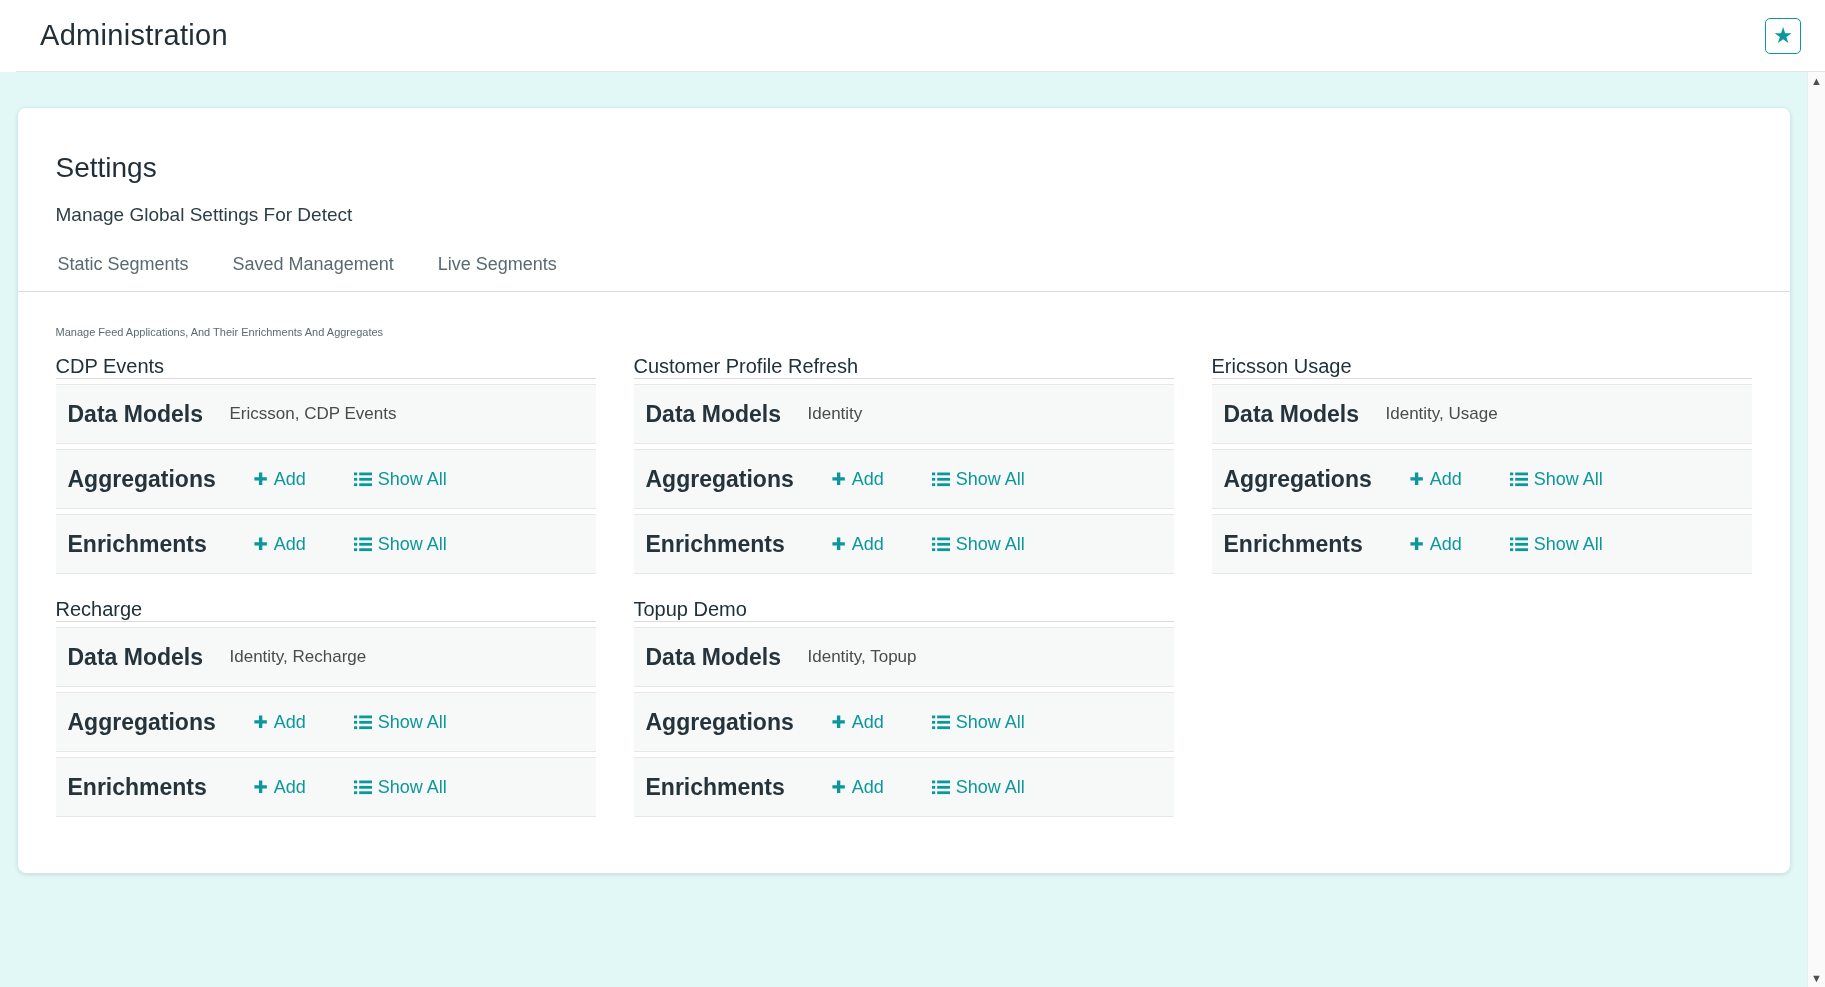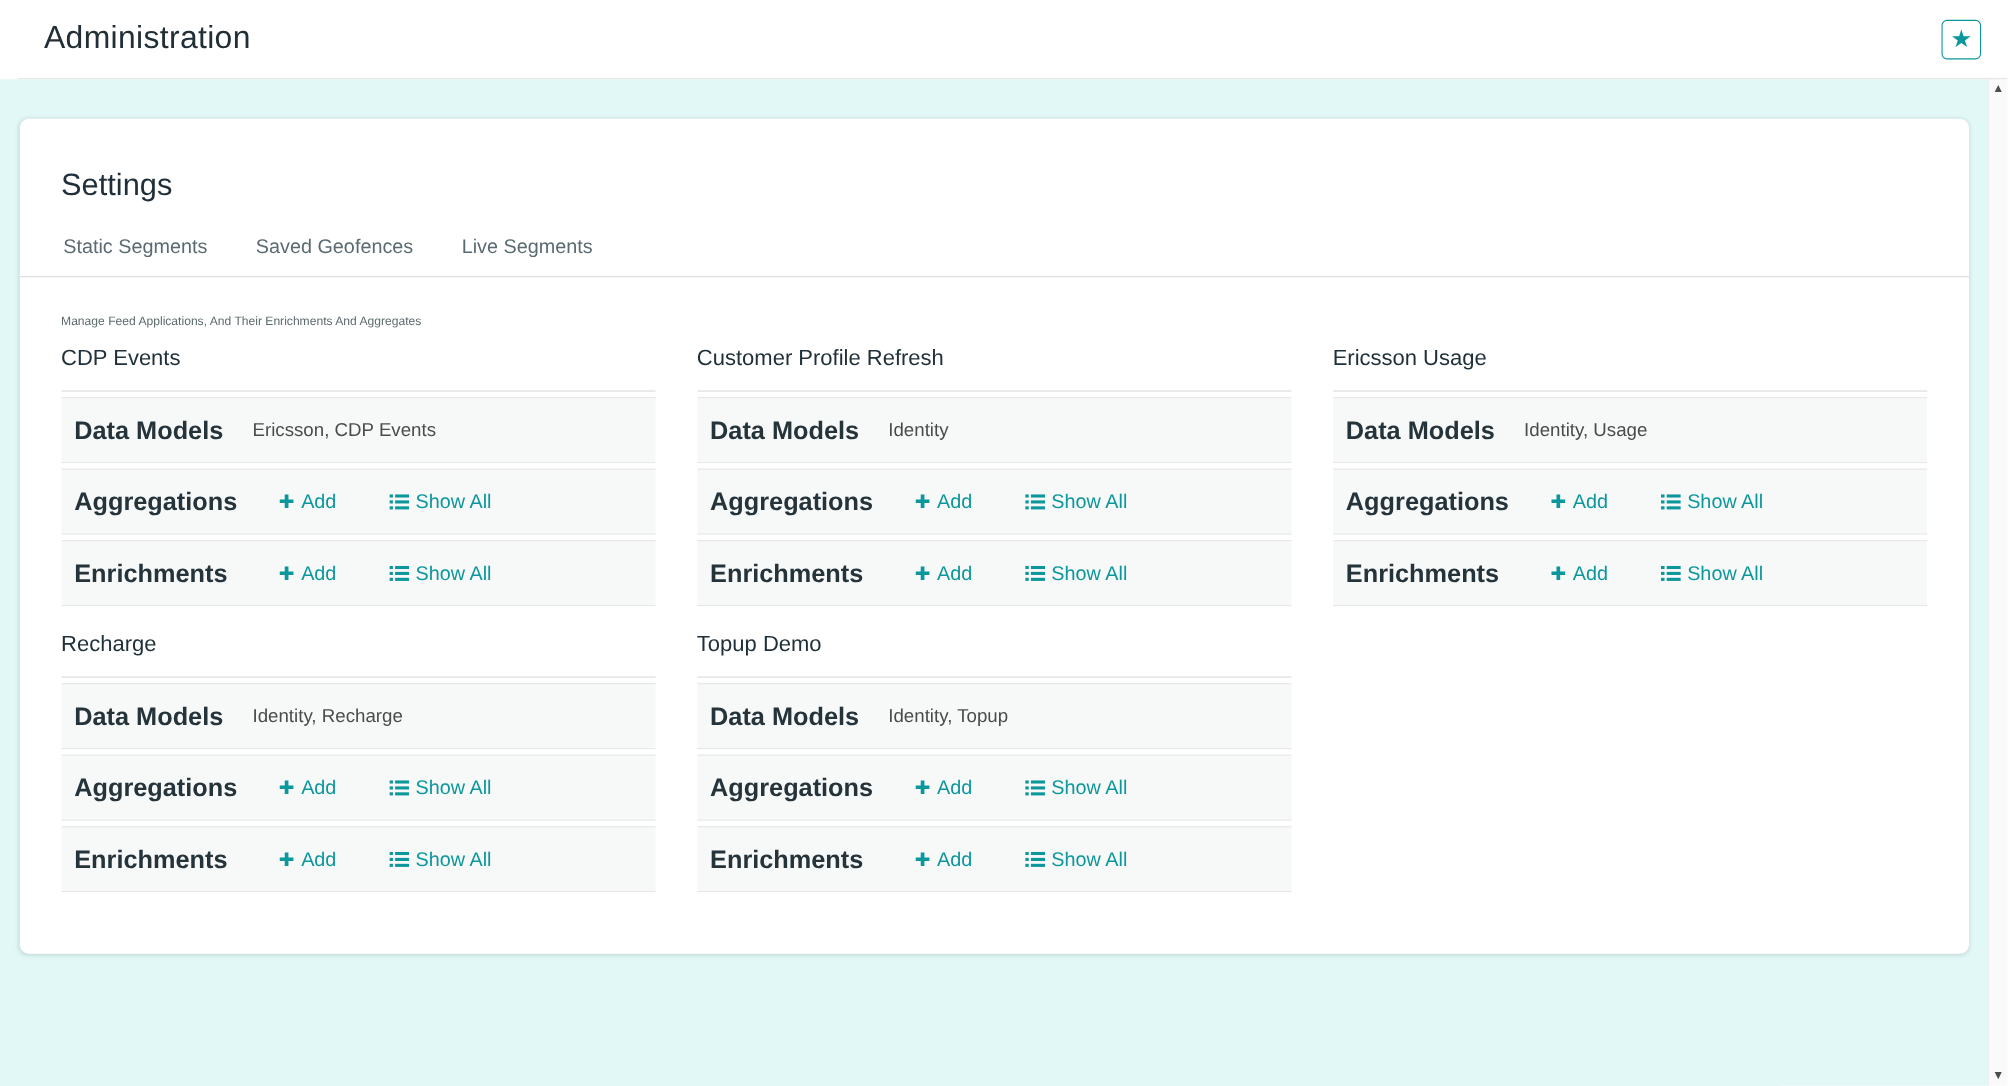--- a/index.html
+++ b/index.html
@@ -50,21 +50,21 @@
     background:none;border:none;border-bottom:3px solid transparent;
     font-family:inherit;font-size:18px;color:#5a6a70;padding:10px 22px 13px;
     cursor:pointer;
   }
   .tab.active{color:var(--accent);border-bottom-color:var(--accent);font-weight:500;}
   
   .tab-desc{font-size:11px;color:#5c6a6e;margin:34px 0 11px;}
   .feed-grid{display:grid;grid-template-columns:repeat(3,1fr);column-gap:38px;row-gap:18px;}
   .feed-title{
     font-size:20px;font-weight:500;color:#20313a;margin:0;
-    padding:6px 0 17px;border-bottom:1px solid #dadada;
+    padding:6px 0 0;border-bottom:1px solid #dadada;
   }
   .frow{
     display:flex;align-items:center;min-height:60px;background:#f7f8f8;
     border-top:1px solid #e7e7e7;border-bottom:1px solid #e7e7e7;
     margin-top:5px;padding:0 12px;
   }
   .flabel{flex:0 0 162px;font-size:23px;font-weight:700;color:#25333b;}
   .fvalue{font-size:17px;color:#4b4b4b;}
   .link{
     display:inline-flex;align-items:center;gap:6px;color:var(--accent);
@@ -86,24 +86,25 @@
 </header>
 
 <div class="scrollbar">
   <div class="scroll-arrow">▲</div>
   <div class="scroll-arrow">▼</div>
 </div>
 
 <main class="viewport">
   <section class="card">
     <h2 class="card-title">Settings</h2>
+    <div class="card-subtitle">Manage Global Settings For Detect</div>
 
     <nav class="tabs" id="tabs">
         <button class="tab">Static Segments</button>
-        <button class="tab">Saved Geofences</button>
+        <button class="tab">Saved Management</button>
         <button class="tab">Live Segments</button>
       </nav>
 
     <div>
       <p class="tab-desc">Manage Feed Applications, And Their Enrichments And Aggregates</p>
       <div class="feed-grid" id="feed-grid">
   <section class="feed">
     <h3 class="feed-title">CDP Events</h3>
 
     <div class="frow">

